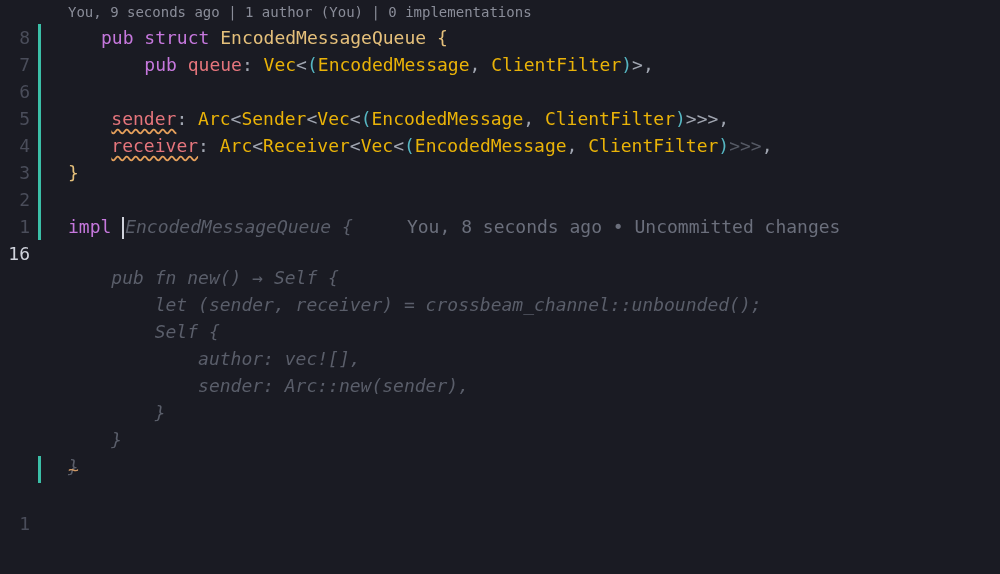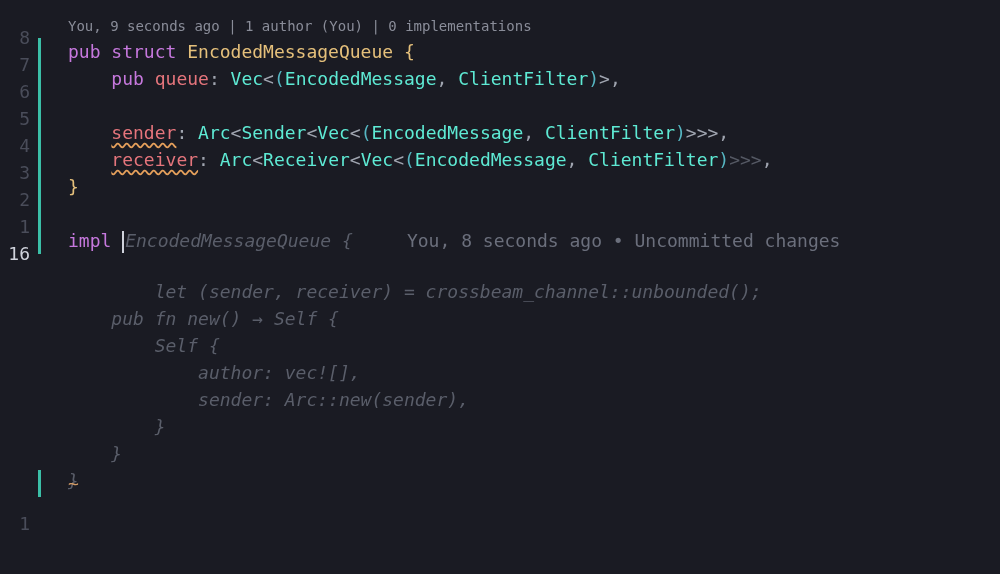--- a/index.html
+++ b/index.html
@@ -27,21 +27,21 @@
     .gutter .ln {
       height: 27px;
       line-height: 27px;
       position: relative;
     }
     .gutter .ln.active {
       color: #d0d3dc;
     }
     .code-area {
       flex: 1;
-      padding-top: 14px;
+      padding-top: 0;
       position: relative;
     }
     .codelens {
       color: #8a8d99;
       font-size: 14px;
       height: 24px;
       line-height: 24px;
       padding-left: 30px;
     }
     .line {
@@ -53,25 +53,25 @@
     }
     .line .bar {
       width: 3px;
       height: 27px;
       margin-right: 27px;
       background: transparent;
     }
     .line .bar.teal { background: #3bbfa7; }
     .line .text { white-space: pre; }
     .kw { color: #c678dd; }
-    .type { color: #5eead4; }
+    .type { color: #eab308; }
     .struct-name { color: #e5c07b; }
     .punct { color: #a0a5b0; }
     .brace { color: #e5c07b; }
-    .pub { color: #c678dd; }
+    .pub { color: #c678dd; margin-left: 33px; }
     .field { color: #e5757c; }
     .field-warn { color: #e5757c; text-decoration: wavy underline #e5a05b; text-underline-offset: 3px; }
     .angle { color: #a0a5b0; }
     .paren { color: #56b6c2; }
     .comma { color: #a0a5b0; }
     .ghost { color: #5a5e6a; font-style: italic; margin-top: 48px; }
     .inline-hint { color: #6b6f7c; font-style: normal; }
     .cursor-bar {
       display: inline-block;
       width: 2px;
@@ -145,22 +145,22 @@
     <div class="line">
       <span class="bar teal"></span>
       <span class="text"> </span>
     </div>
 
     <div class="line">
       <span class="bar teal"></span>
       <span class="text"><span class="kw">impl </span><span class="cursor-bar"></span><span class="ghost">EncodedMessageQueue {</span><span class="inline-hint">     You, 8 seconds ago • Uncommitted changes</span></span>
     </div>
 
+    <div class="line"><span class="bar"></span><span class="text ghost">    pub fn new() → Self {</span></div>
     <div class="line"><span class="bar"></span><span class="text ghost">        let (sender, receiver) = crossbeam_channel::unbounded();</span></div>
-    <div class="line"><span class="bar"></span><span class="text ghost">    pub fn new() → Self {</span></div>
     <div class="line"><span class="bar"></span><span class="text ghost">        Self {</span></div>
     <div class="line"><span class="bar"></span><span class="text ghost">            author: vec![],</span></div>
     <div class="line"><span class="bar"></span><span class="text ghost">            sender: Arc::new(sender),</span></div>
     <div class="line"><span class="bar"></span><span class="text ghost">        }</span></div>
     <div class="line"><span class="bar"></span><span class="text ghost">    }</span></div>
     <div class="line"><span class="bar"></span><span class="text ghost">}</span></div>
 
     <div class="line">
       <span class="bar teal"></span>
       <span class="text tilde">~</span>

